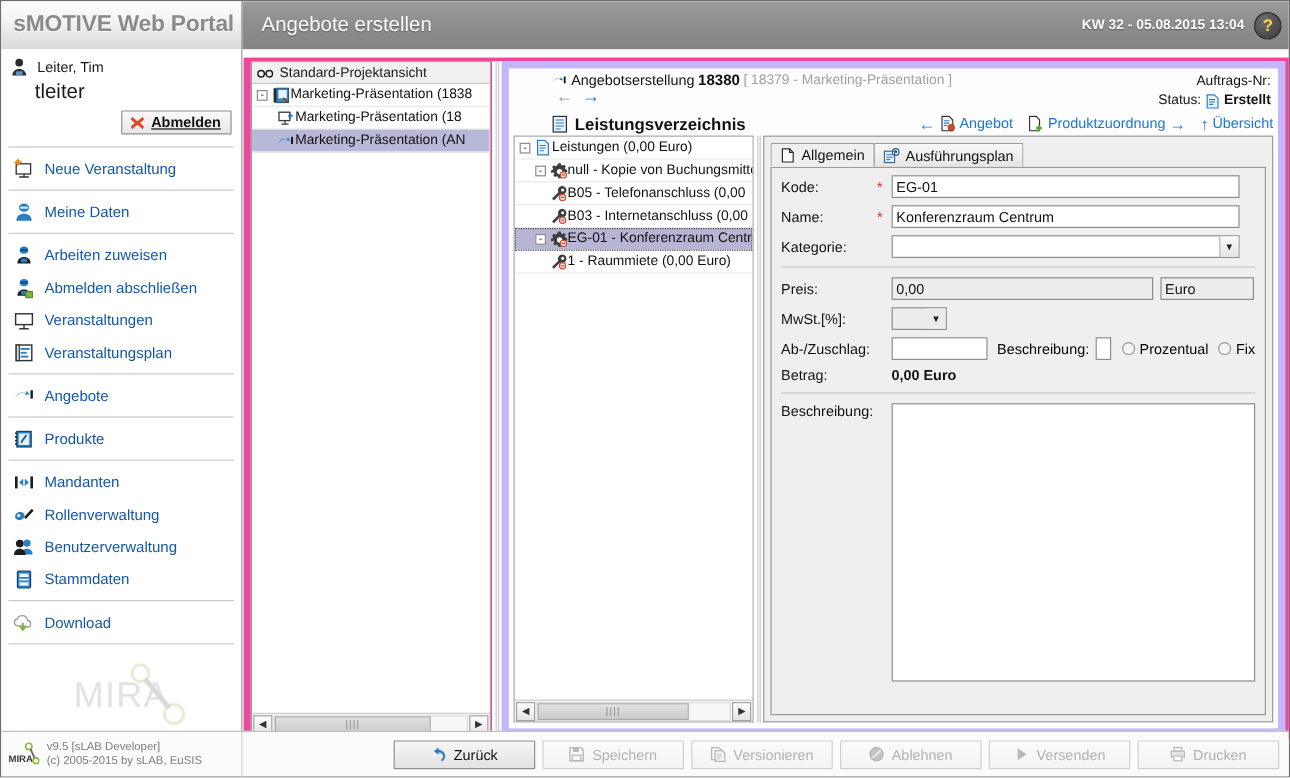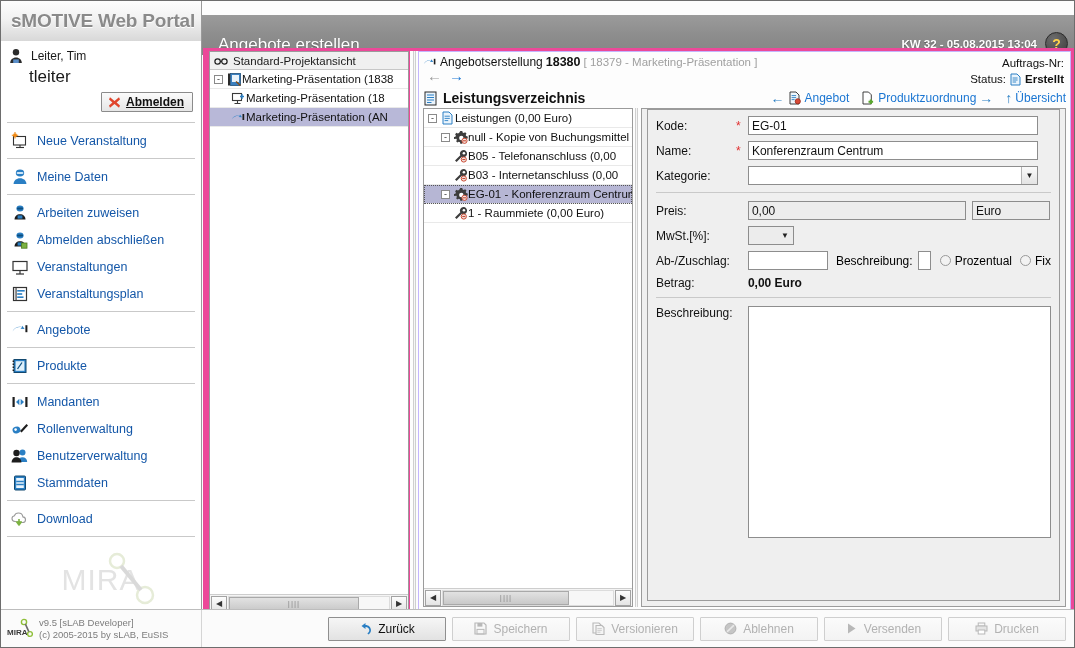--- a/index.html
+++ b/index.html
@@ -34,23 +34,22 @@
     padding-left: 10px;
   }
   .brand-text {
     font-size: 19px; font-weight: bold; color: #8a8a8a;
     letter-spacing: -0.2px;
     text-shadow: 0 1px 0 #ffffff;
   }
   .topbar-main {
     flex: 1; height: 40px;
     background: linear-gradient(to bottom, #9b9b9b 0%, #8d8d8d 50%, #858585 100%);
-    display: flex; align-items: flex-end; justify-content: space-between;
+    display: flex; align-items: center; justify-content: space-between;
     padding: 0 6px 0 16px;
-    margin-top: 14px;
   }
   .topbar-title {
     font-size: 17px; color: #ffffff; font-weight: normal;
     text-shadow: 0 1px 1px rgba(0,0,0,.35);
   }
   .topbar-right { display: flex; align-items: center; gap: 8px; }
   .topbar-date {
     font-size: 11.5px; color: #ffffff; font-weight: bold;
     text-shadow: 0 1px 1px rgba(0,0,0,.4);
   }
@@ -204,21 +203,21 @@
   .vsplit {
     position: absolute; top: 3px; width: 9px; height: 562px;
     background: #fdfdfd; cursor: col-resize;
     display:flex; align-items:center; justify-content:center;
   }
   .vsplit .bar { width: 3px; height: 100%; border-left: 1px solid #cfcfcf; border-right: 1px solid #cfcfcf; background: #f6f6f6;}
 
   
   #mainPanel {
     left: 215px; top: 3px; width: 653px; height: 562px;
-    border: 1px solid #c4b5fd; background: #fdfdfd;
+    border: 6px solid #c4b5fd; background: #fdfdfd; padding-left: 31px;
   }
   .mh-row1 {
     display: flex; align-items: flex-start; justify-content: space-between;
     padding: 3px 6px 0 4px;
   }
   .breadcrumb { display: flex; align-items: center; gap: 3px; font-size: 12px; color: #111;}
   .bc-title { font-size: 12px; color: #111; }
   .bc-num { font-weight: bold; font-size: 12.5px; color: #111; }
   .bc-sub { color: #a0a0a0; font-size: 11.5px; }
   .meta { text-align: right; font-size: 11.5px; color: #111; line-height: 16px;}
@@ -765,20 +764,42 @@
             <div class="sbtn">▶</div>
           </div>
         </div>
 
         <div class="lvsplit">
             <div class="bar"></div>
           </div>
 
         <div id="formPanel">
 
+          <div class="tabs">
+            <div class="tab active">
+              <span class="ico" style="width:13px;height:13px;flex:0 0 13px">
+                <svg width="13" height="13" viewBox="0 0 13 13">
+                  <path d="M2 1h6l3 3v8H2z" fill="#fff" stroke="#2a2a2a" stroke-width="1"></path>
+                  <path d="M8 1v3h3" fill="none" stroke="#2a2a2a" stroke-width="1"></path>
+                </svg>
+              </span>
+              <span>Allgemein</span>
+            </div>
+            <div class="tab">
+              <span class="ico" style="width:14px;height:14px;flex:0 0 14px">
+                <svg width="14" height="14" viewBox="0 0 14 14">
+                  <rect x="1" y="3" width="8.5" height="9.5" fill="#eaf4fc" stroke="#2a5f8a" stroke-width=".9"></rect>
+                  <path d="M2.5 6h5.5M2.5 8h5.5M2.5 10h3.5" stroke="#2a7fc4" stroke-width=".9"></path>
+                  <circle cx="10.4" cy="3.6" r="2.8" fill="none" stroke="#2a5f8a" stroke-width="1"></circle>
+                  <path d="M10.4 2v1.8h1.4" stroke="#2a5f8a" stroke-width="1"></path>
+                </svg>
+              </span>
+              <span>Ausführungsplan</span>
+            </div>
+          </div>
 
           <div class="tabbody">
 
             <div class="frow">
               <span class="flabel">Kode:</span>
               <span class="req">*</span>
               <input class="finput" style="width: 290px;" value="EG-01">
             </div>
 
             <div class="frow">

